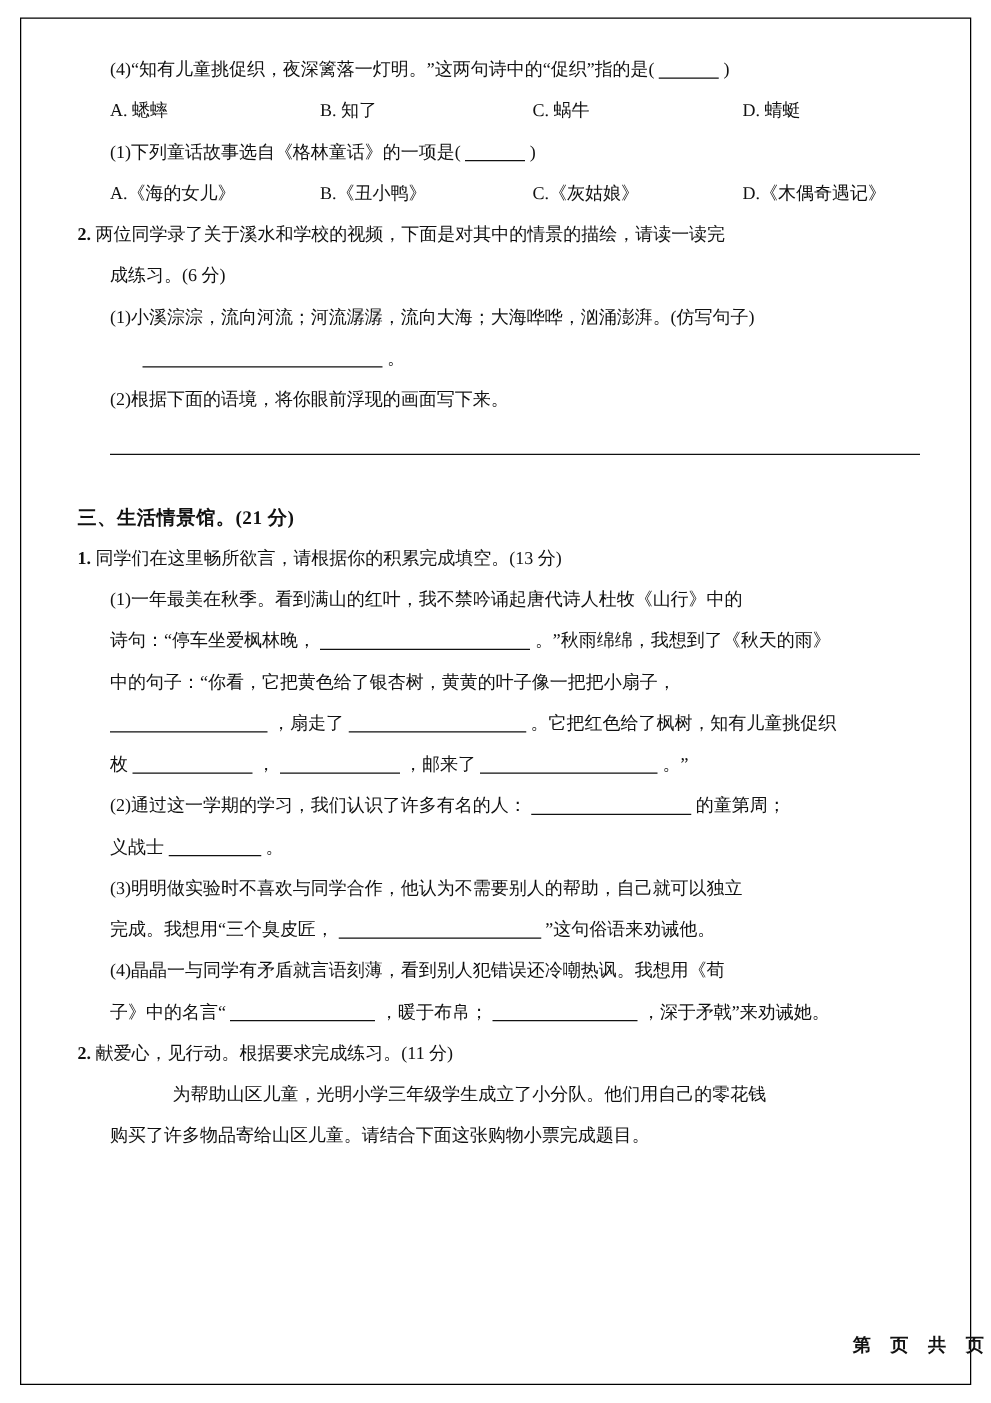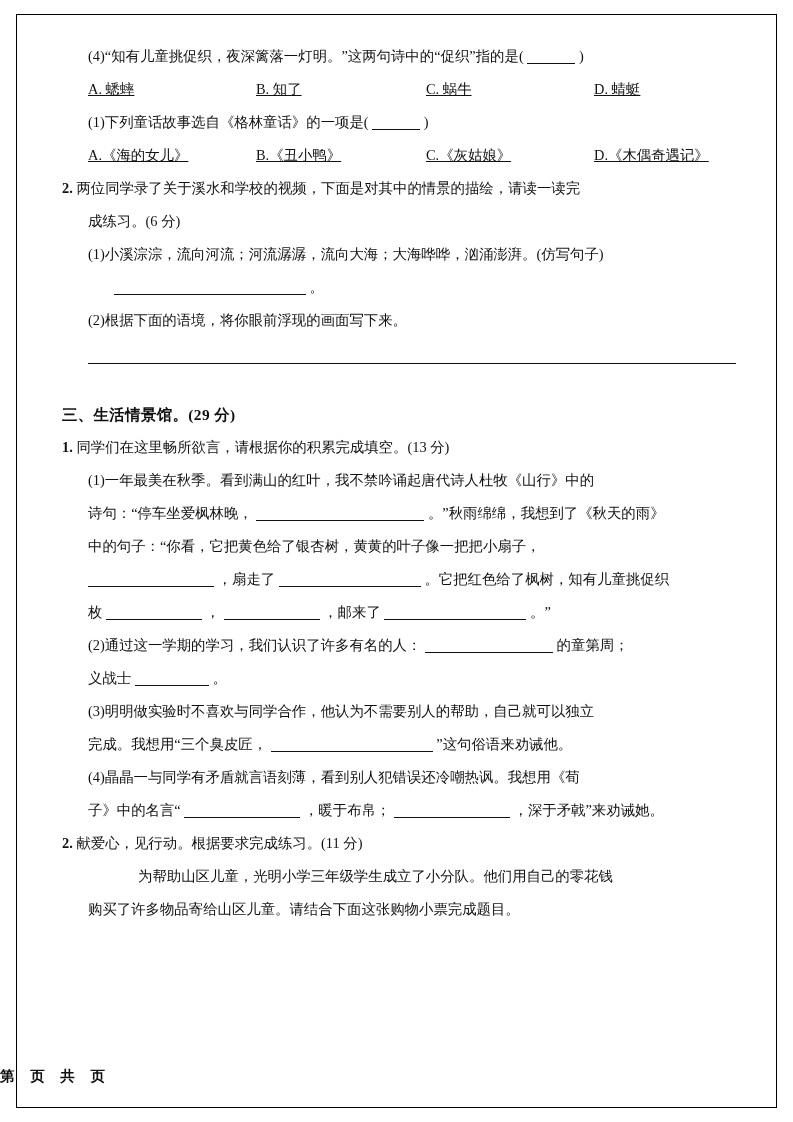--- a/index.html
+++ b/index.html
@@ -39,21 +39,20 @@
   .line {
     white-space: nowrap;
   }
   .indent1 { padding-left: 26px; }
   .indent2 { padding-left: 52px; }
   .indent3 { padding-left: 76px; }
 
   .opts {
     display: flex;
     padding-left: 26px;
-    text-decoration: underline;
   }
   .opts > span { display: inline-block; }
   .section-title {
     font-weight: bold;
     font-size: 15.4px;
     margin-top: 14px;
     letter-spacing: 0.4px;
   }
   .qnum {
     font-weight: bold;
@@ -72,21 +71,21 @@
     margin: 26px 0 0 26px;
     width: 648px;
   }
   .gap-md { height: 20px; }
 
   .footer {
     position: absolute;
     left: 0;
     right: 0;
     bottom: 36px;
-    text-align: left;
+    text-align: right;
     font-size: 14.5px;
     font-weight: bold;
     letter-spacing: 6px;
     font-family: "Liberation Serif", serif;
   }
 </style>
 </head>
 <body>
 
 <div class="page">
@@ -132,21 +131,21 @@
       <span class="blank" style="width:192px"></span>
       <span>。</span>
     </div>
     <div class="line indent1">
       <span>(2)根据下面的语境，将你眼前浮现的画面写下来。</span>
     </div>
     <div class="fullrule2"></div>
 
     <div class="gap-md"></div>
 
-    <div class="line section-title">三、生活情景馆。(29 分)</div>
+    <div class="line section-title">三、生活情景馆。(21 分)</div>
 
     <div class="line">
       <span class="qnum">1.</span>
       <span>同学们在这里畅所欲言，请根据你的积累完成填空。(13 分)</span>
     </div>
 
     <div class="line indent1">
       <span>(1)一年最美在秋季。看到满山的红叶，我不禁吟诵起唐代诗人杜牧《山行》中的</span>
     </div>
     <div class="line indent1">

